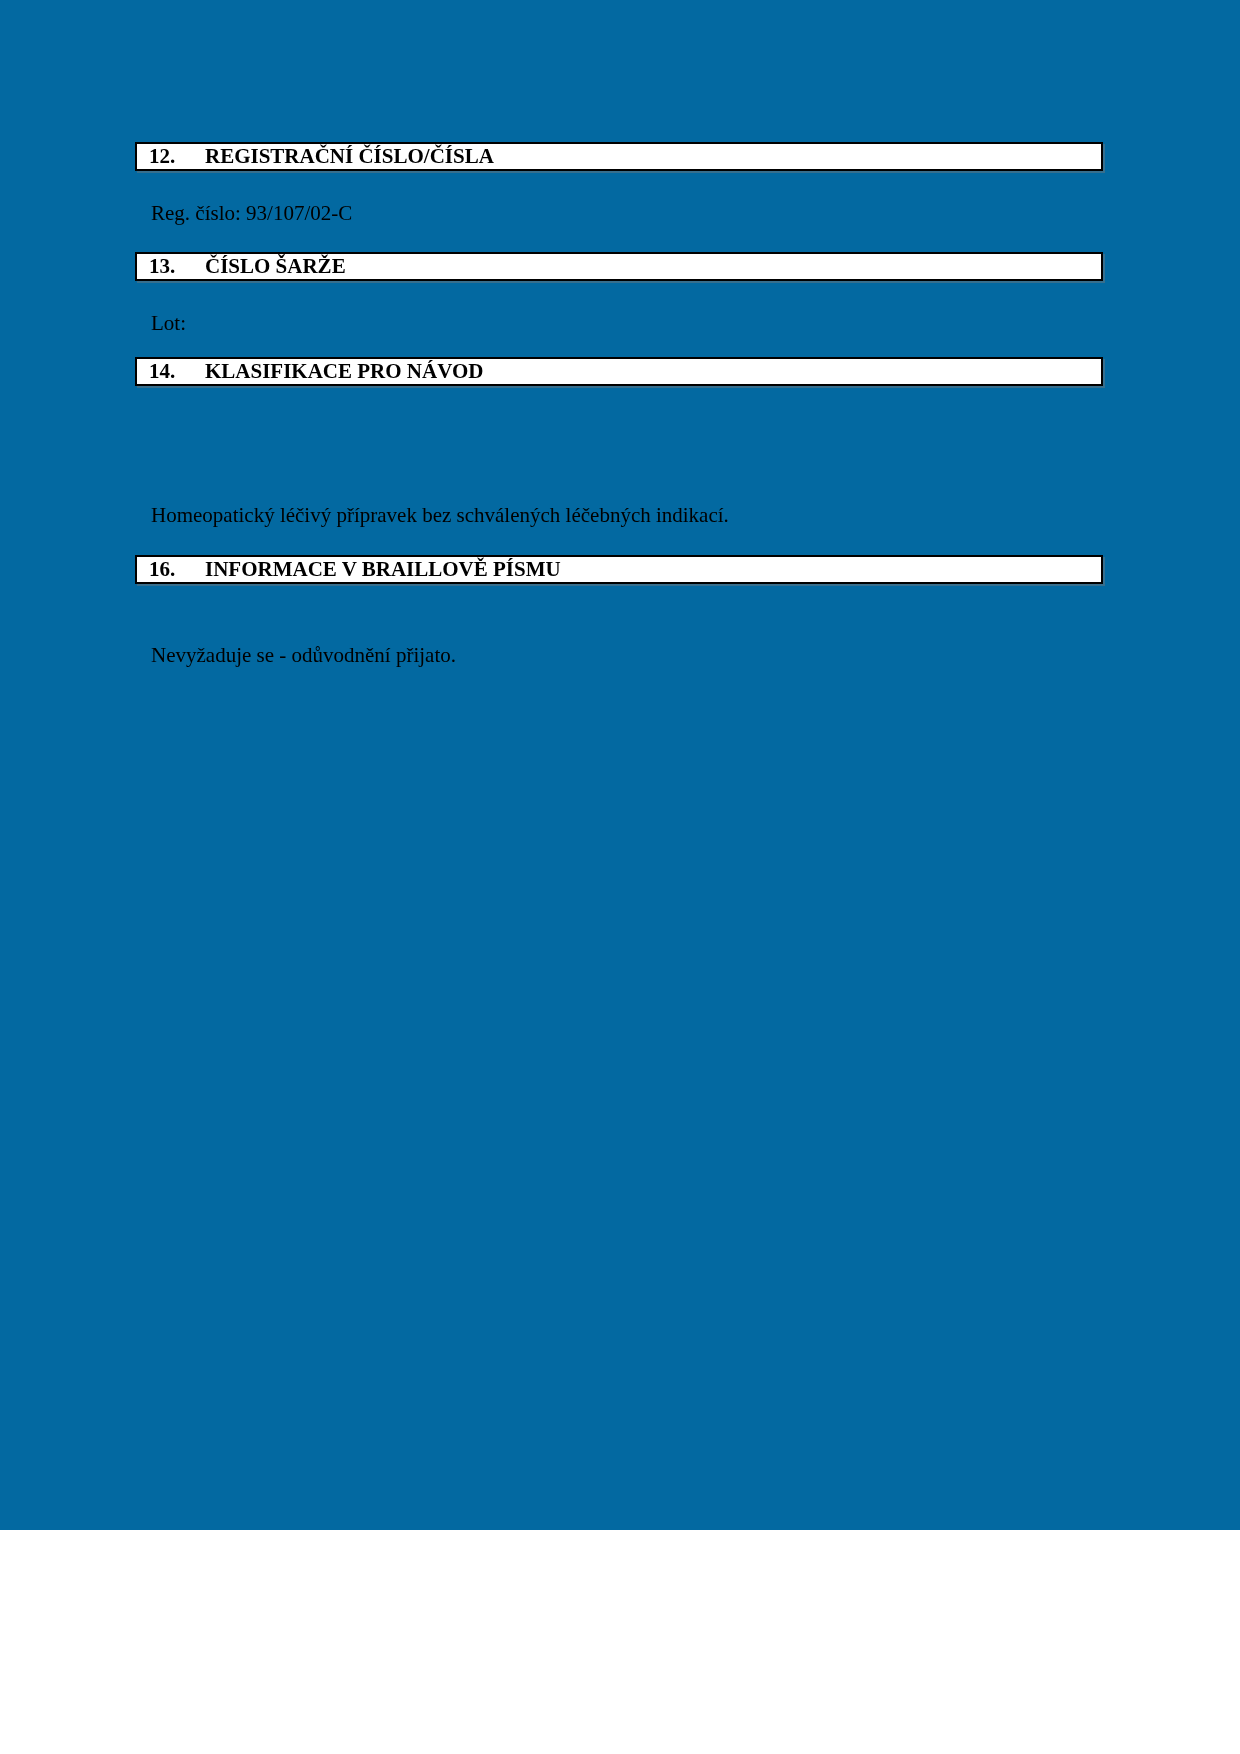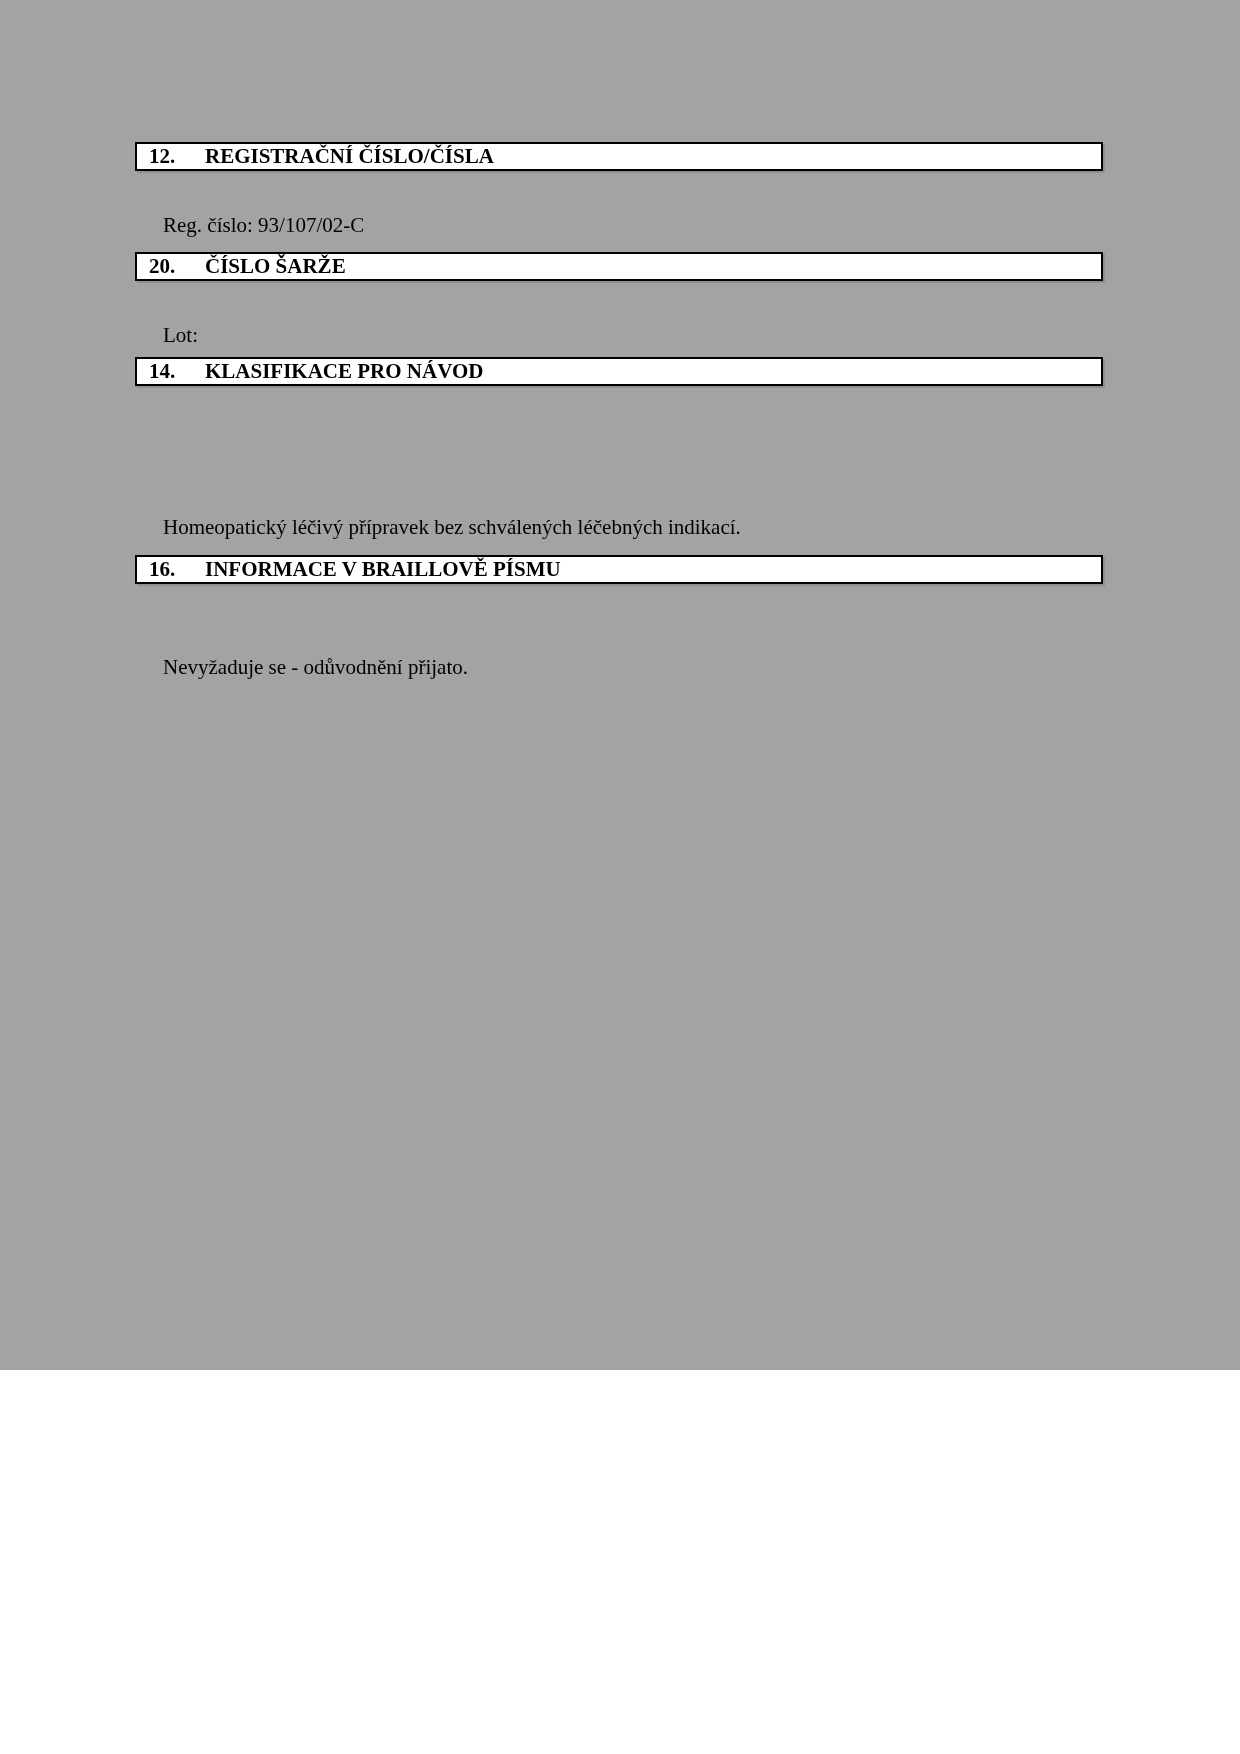--- a/index.html
+++ b/index.html
@@ -3,22 +3,22 @@
 <meta charset="utf-8">
 <style>
   html, body {
     margin: 0;
     padding: 0;
     background: #ffffff;
   }
   .page {
     position: relative;
     width: 1240px;
-    height: 1370px;
-    background: #a3a3a3;
+    height: 1530px;
+    background: #0369a1;
     font-family: "Liberation Serif", serif;
     color: #000000;
     overflow: hidden;
   }
   .section-box {
     position: absolute;
     left: 135px;
     width: 968px;
     height: 29px;
     box-sizing: border-box;
@@ -40,21 +40,21 @@
   .section-title {
     font-weight: bold;
     font-size: 21px;
     line-height: 21px;
     white-space: nowrap;
     text-align: center;
   }
   .body-text {
     position: absolute;
     left: 147px;
-    margin: 16px;
+    margin: 4px;
     font-size: 21px;
     line-height: 27px;
     white-space: nowrap;
   }
   .page-number {
     position: absolute;
     left: 0;
     width: 1224px;
     text-align: center;
     font-family: "Liberation Sans", sans-serif;
@@ -67,21 +67,21 @@
 
 <div class="page">
 
   <div class="section-box" style="top:142px">
     <span class="section-num">12.</span>
     <span class="section-title">REGISTRAČNÍ ČÍSLO/ČÍSLA</span>
   </div>
   <p class="body-text" style="top:196px">Reg. číslo: 93/107/02-C</p>
 
   <div class="section-box" style="top:252px">
-    <span class="section-num">20.</span>
+    <span class="section-num">13.</span>
     <span class="section-title">ČÍSLO ŠARŽE</span>
   </div>
   <p class="body-text" style="top:306px">Lot:</p>
 
   <div class="section-box" style="top:357px">
     <span class="section-num">14.</span>
     <span class="section-title">KLASIFIKACE PRO NÁVOD</span>
   </div>
 
   <p class="body-text" style="top:498px">Homeopatický léčivý přípravek bez schválených léčebných indikací.</p>

